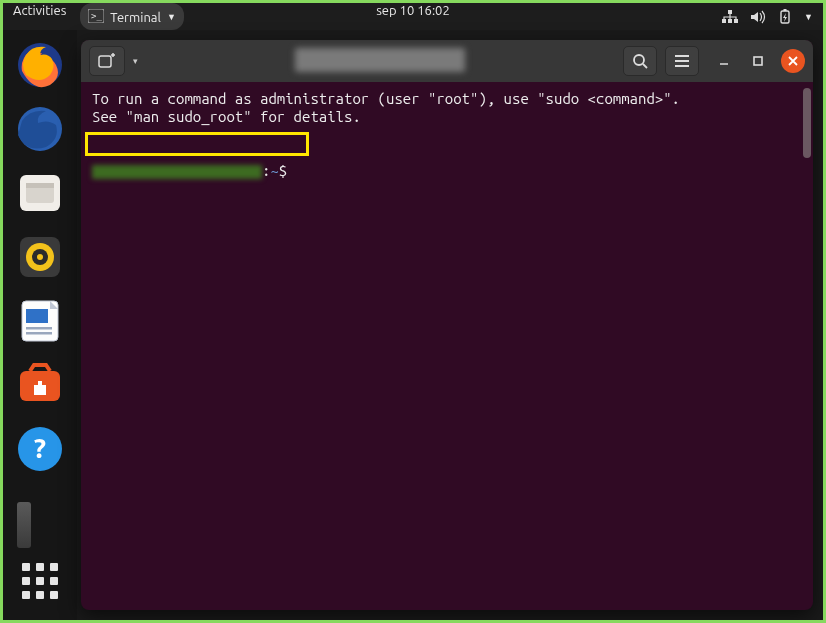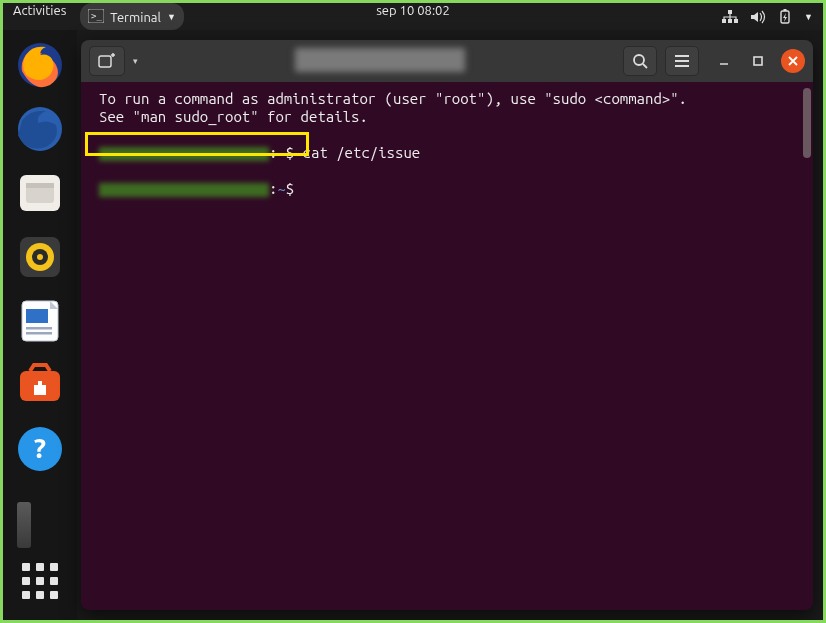--- a/index.html
+++ b/index.html
@@ -100,21 +100,21 @@
   .title-blur {
     display: inline-block; width: 170px; height: 24px;
     background: #7a7a7a; filter: blur(3px); border-radius: 2px;
   }
   .win-controls { display: flex; gap: 12px; align-items: center; margin-left: 6px; }
   .wctl { width: 22px; height: 22px; display:flex; align-items:center; justify-content:center; color:#ddd; border-radius:50%; }
   .wctl.close { background:#e95420; color:#fff; width:24px; height:24px; }
 
   .term-body {
     flex: 1;
-    padding: 8px 18px;
+    padding: 8px 11px;
     font-family: "Ubuntu Mono","DejaVu Sans Mono",monospace;
     font-size: 15px;
     line-height: 18px;
     color: #eeeeee;
     position: relative;
     overflow: hidden;
   }
   .term-body .scrollbar {
     position: absolute; right: 2px; top: 6px;
     width: 8px; height: 70px;
@@ -144,21 +144,21 @@
     <span>
       <svg width="16" height="14" viewBox="0 0 16 14">
           <rect x="0" y="0" width="16" height="14" rx="2" fill="#333" stroke="#aaa"></rect>
           <text x="3" y="10" font-size="9" fill="#ddd" font-family="monospace">&gt;_</text>
         </svg>
     </span>
     <span>Terminal</span>
     <span class="tri-down">▼</span>
   </div>
   <div class="spacer"></div>
-  <div class="clock">sep 10  08:02</div>
+  <div class="clock">sep 10  16:02</div>
   <div class="right-icons">
     <span>
       <svg width="16" height="14" viewBox="0 0 16 14">
           <rect x="6" y="0" width="4" height="4" fill="#ddd"></rect>
           <rect x="0" y="9" width="4" height="4" fill="#ddd"></rect>
           <rect x="6" y="9" width="4" height="4" fill="#ddd"></rect>
           <rect x="12" y="9" width="4" height="4" fill="#ddd"></rect>
           <path d="M8 4 v3 M2 9 v-2 h12 v2 M8 7 v2" stroke="#ddd" stroke-width="1.2" fill="none"></path>
         </svg>
     </span>
@@ -288,23 +288,20 @@
               <path d="M2 2 l8 8 M10 2 l-8 8" stroke="#fff" stroke-width="1.8"></path>
             </svg>
         </div>
       </div>
     </div>
 
     <div class="term-body">
       <div>To run a command as administrator (user "root"), use "sudo &lt;command&gt;".</div>
       <div>See "man sudo_root" for details.</div>
       <div style="height:18px"></div>
-      <div>
-        <span class="prompt-blur"></span><span class="prompt-sep">:</span><span class="prompt-path">~</span><span class="prompt-sep">$</span><span> cat /etc/issue</span>
-      </div>
       <div style="height:18px"></div>
       <div>
         <span class="prompt-blur"></span><span class="prompt-sep">:</span><span class="prompt-path">~</span><span class="prompt-sep">$</span>
       </div>
 
       <div class="highlight-box hl1"></div>
       <div class="scrollbar"></div>
     </div>
   </div>
 

